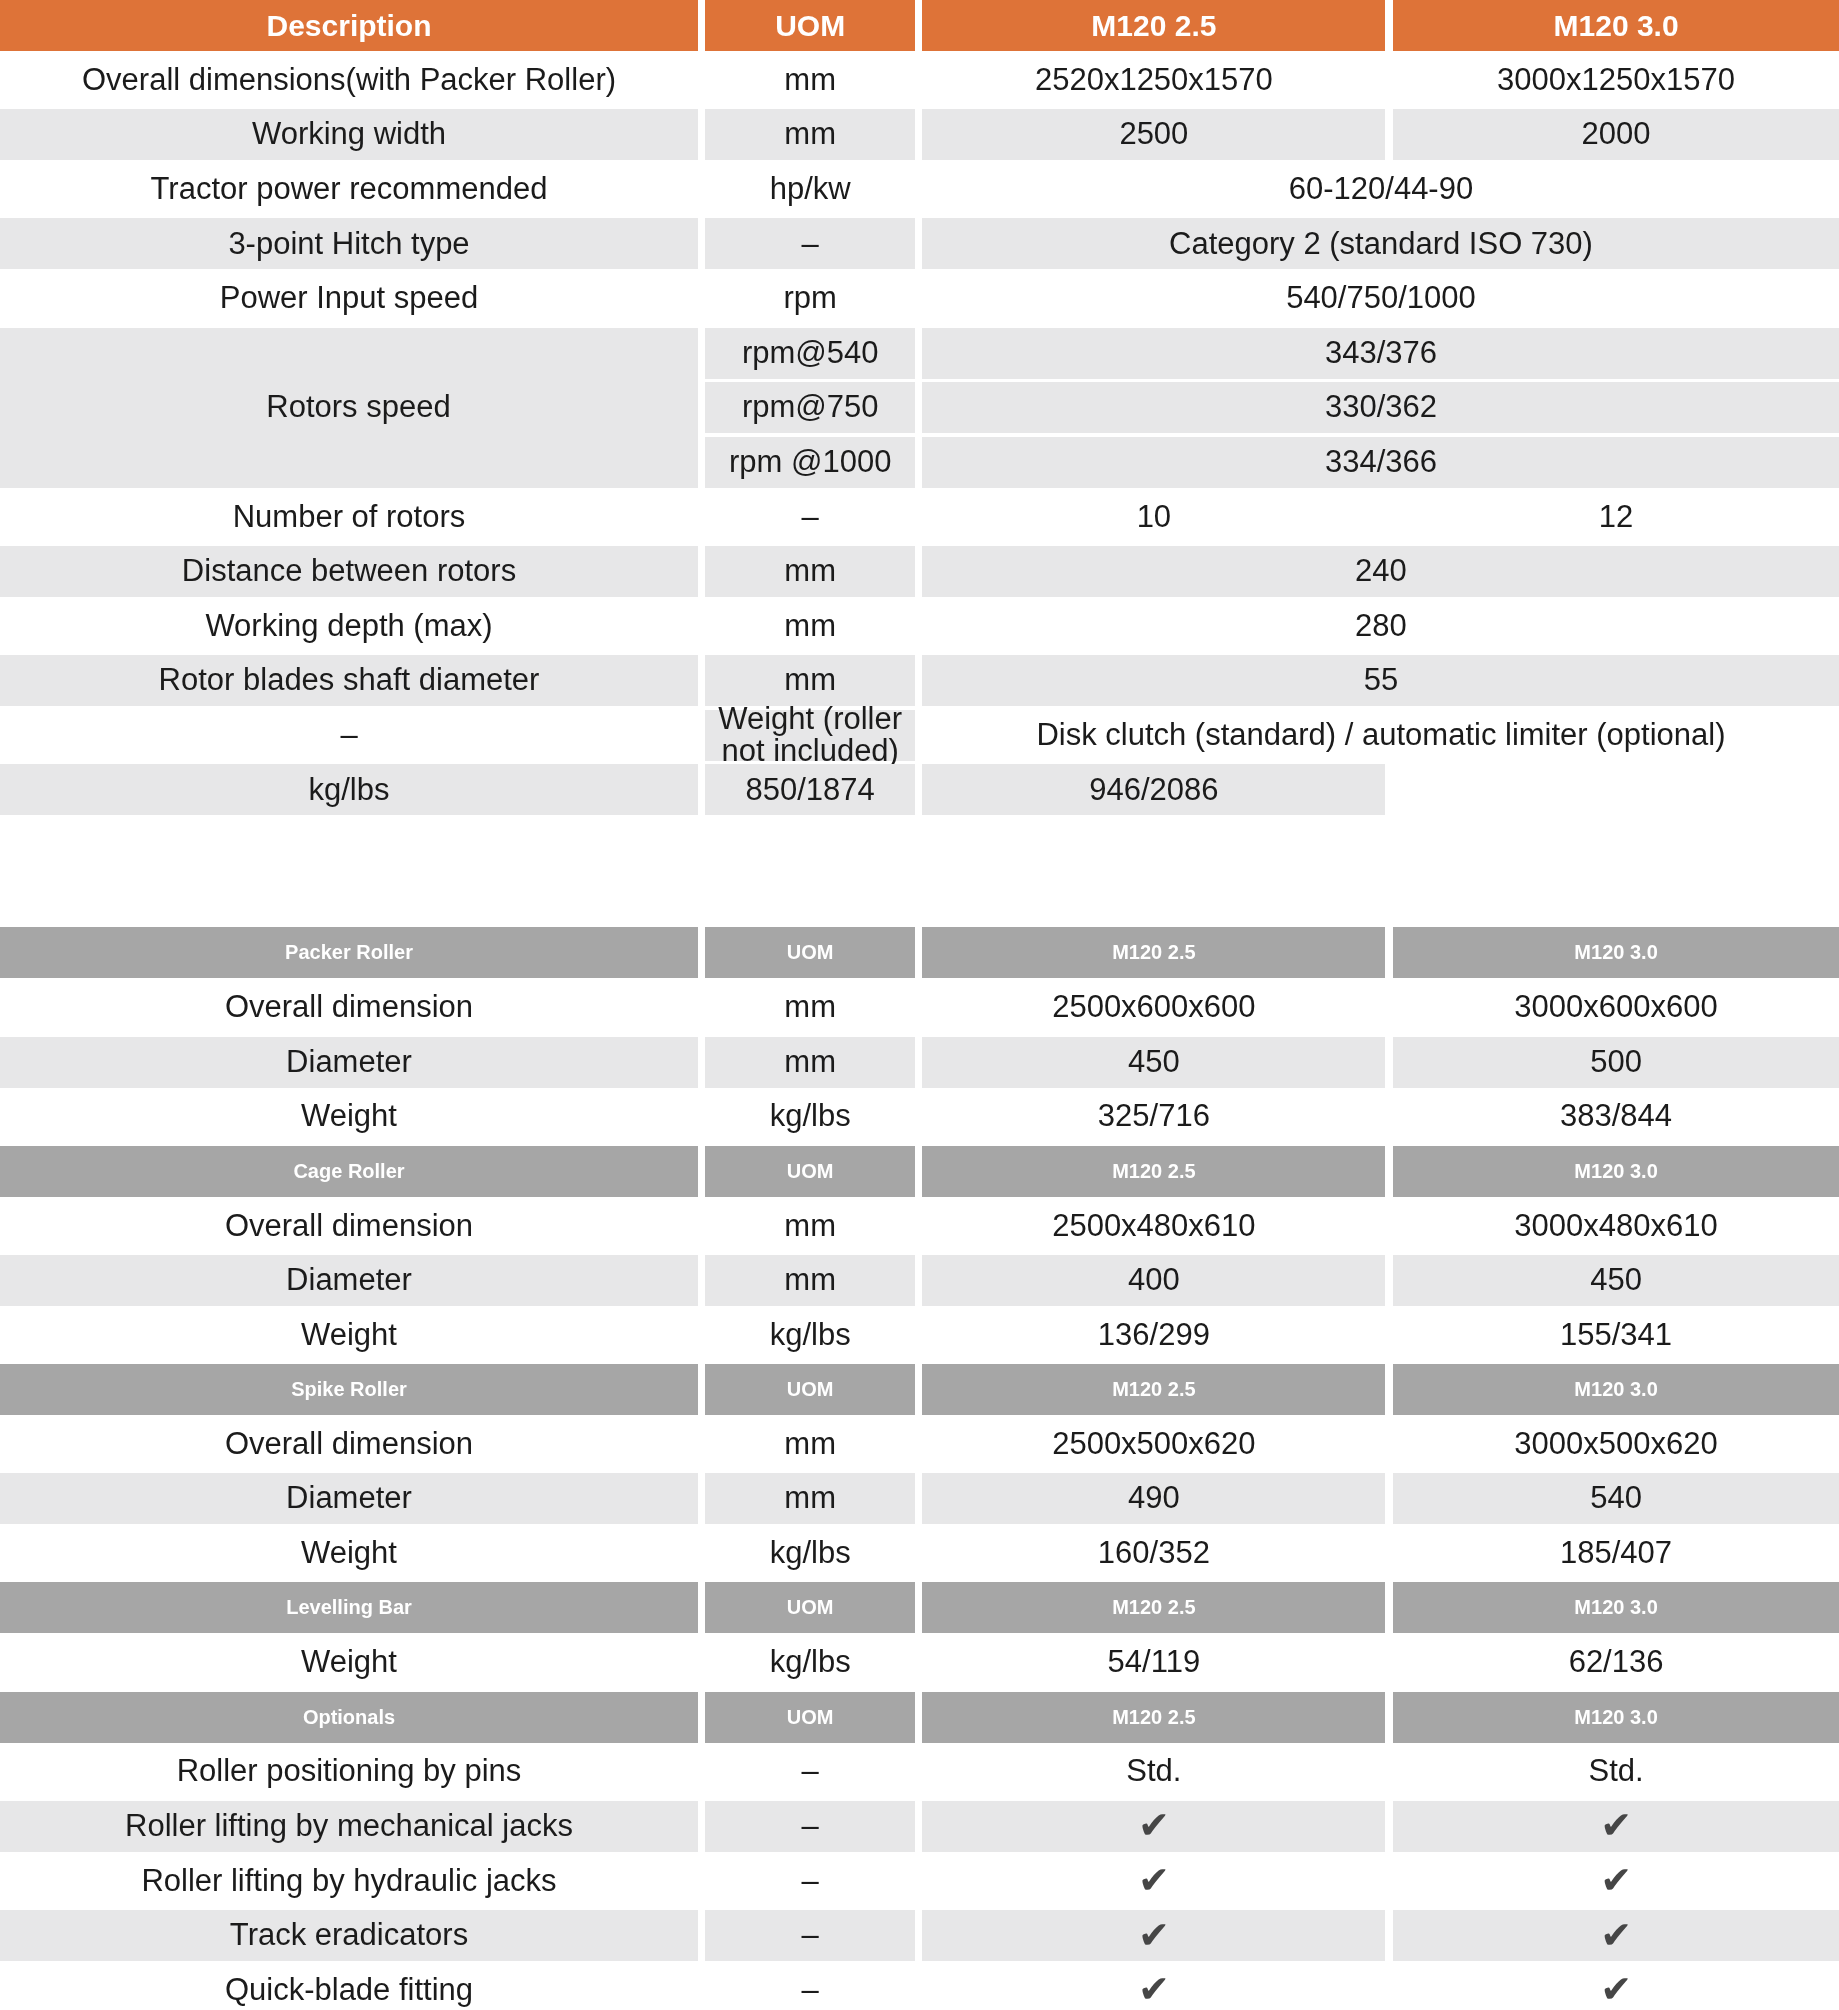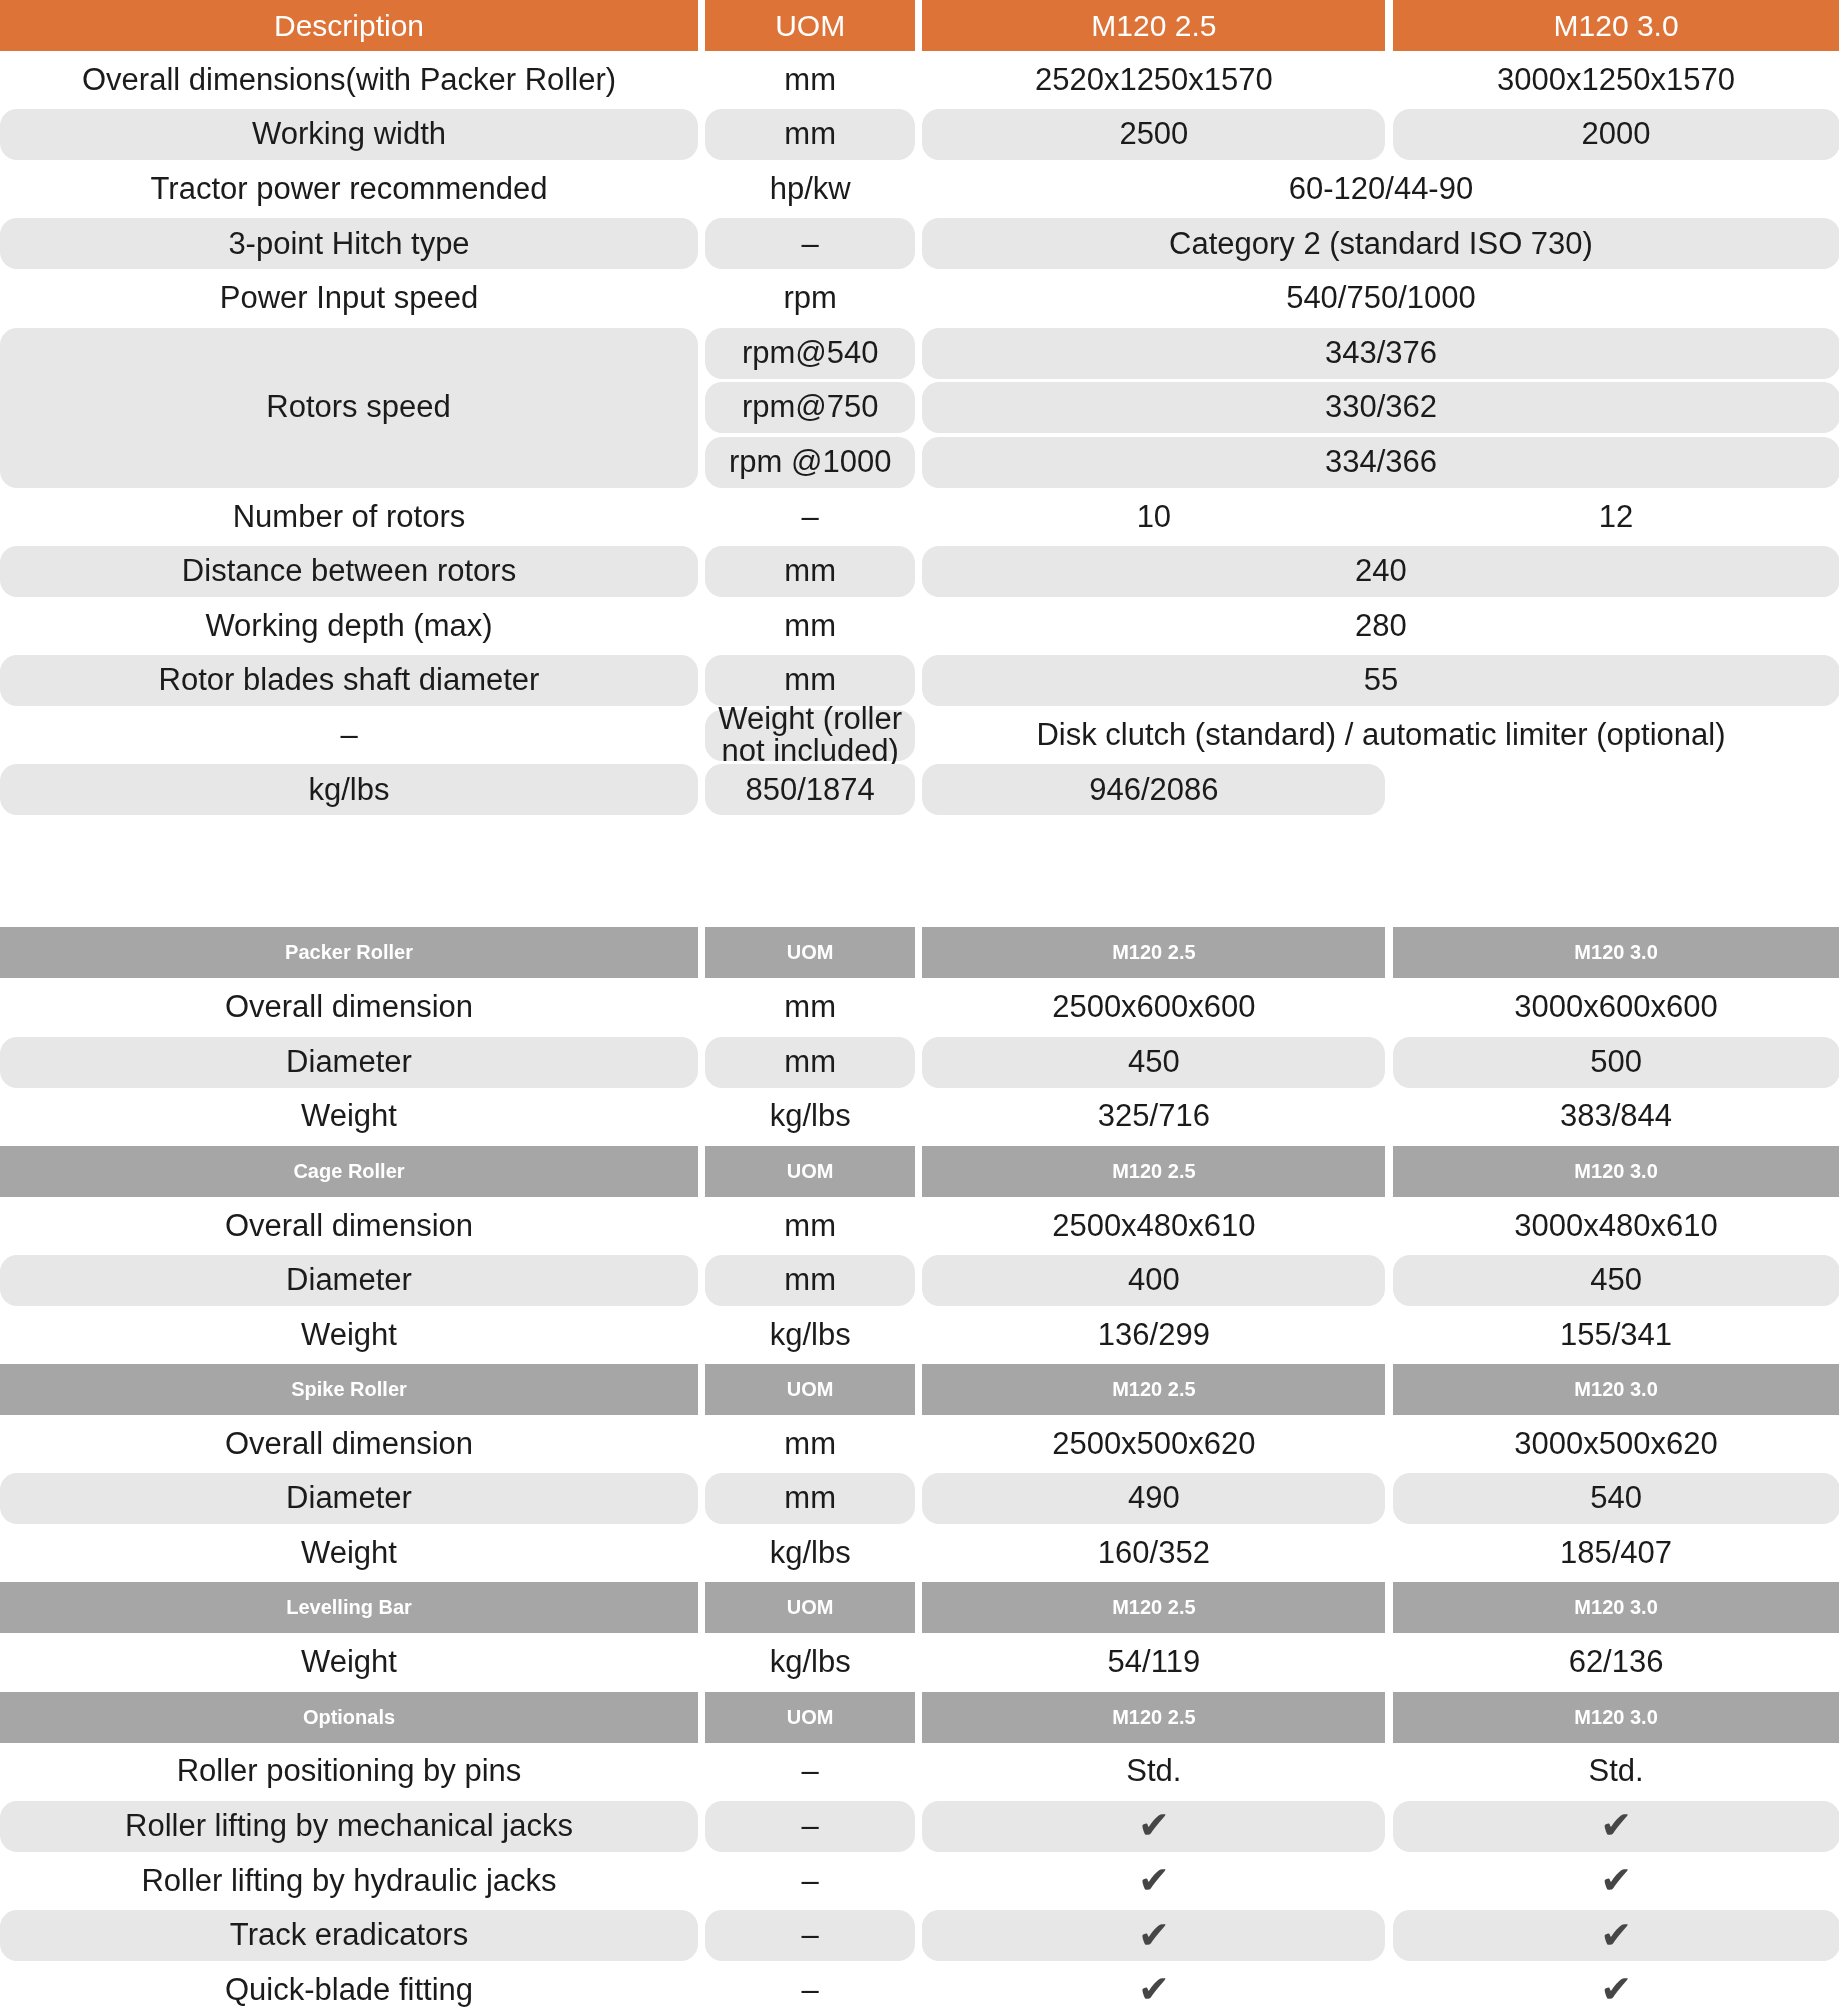--- a/index.html
+++ b/index.html
@@ -35,25 +35,25 @@
     text-align: center;
     font-size: 31px;
     font-weight: 400;
     color: var(--body-text);
     line-height: 1.05;
     padding: 0 9px;
     white-space: nowrap;
   }
   .cell.wrap { white-space: normal; }
   .white  { background: var(--row-white); }
-  .shaded { background: var(--row-shaded); border-radius: 17px; }
+  .shaded { background: var(--row-shaded); }
   .main-head {
     background: var(--accent-orange);
     color: var(--header-text);
-    font-weight: 400;
+    font-weight: 700;
     font-size: 30px;
   }
   .sec-head {
     background: var(--section-gray);
     color: var(--header-text);
     font-weight: 700;
     font-size: 20px;
   }
   .span2 { grid-column: span 2; }
   .check {

